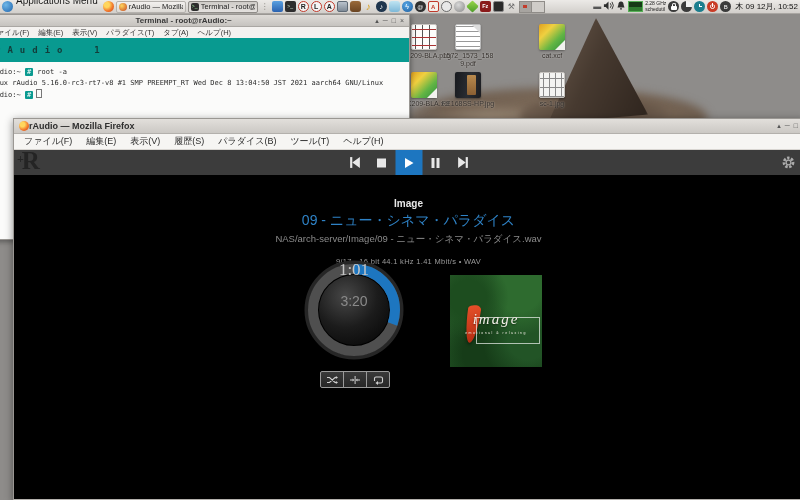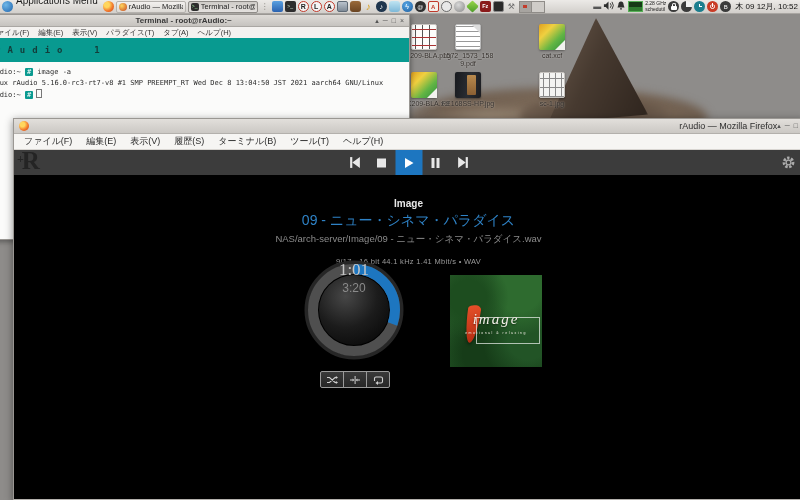--- a/index.html
+++ b/index.html
@@ -99,21 +99,21 @@
   .tline{white-space:pre;line-height:11px;padding-left:0}
   .tchip{background:#0a9a90;color:#fff;padding:0 2px;border-radius:1px}
   .tcursor{display:inline-block;width:4px;height:7px;border:1px solid #777;vertical-align:-1px;margin-left:3px}
 
   
   .ff{position:absolute;left:13px;top:118px;width:789px;height:379px;z-index:10;
     background:#000;border:1px solid #9a9793;border-bottom:3px solid #b4b1ad;
     box-shadow:0 2px 8px rgba(0,0,0,.45);box-sizing:content-box}
   .ff-tb{height:14px;background:linear-gradient(#e2dfdb,#cbc8c4);border-bottom:1px solid #b3b0ac;
     display:flex;align-items:center;padding:0 5px}
-  .ff-tb .title{flex:1;text-align:right;font-size:9px;color:#2e2e2e;font-weight:normal;white-space:nowrap}
+  .ff-tb .title{flex:1;text-align:left;font-size:9px;color:#2e2e2e;font-weight:bold;white-space:nowrap}
   .ffx-ico{width:10px;height:10px;border-radius:50%;flex:0 0 auto;
     background:radial-gradient(circle at 35% 35%,#ffd65e 0 25%,#f2762a 60%,#c5441f 100%)}
   .ff-mb{height:15px;background:#f6f5f3;border-bottom:1px solid #d8d5d1;display:flex;gap:14px;
     align-items:center;padding-left:10px;font-size:9px;color:#2b2b2b}
   .ff-toolbar{height:25px;background:#3c3c3c;display:flex;align-items:center;position:relative}
   .rlogo{position:absolute;left:3px;top:-3px;font-family:"Liberation Serif",serif;
     font-size:25px;font-weight:bold;color:#242424;line-height:25px}
   .rlogo .plus{font-size:12px;vertical-align:6px;margin-right:-2px}
   .transport{position:absolute;left:50%;transform:translateX(-50%);display:flex;height:25px}
   .tbtn{width:27px;height:25px;display:flex;align-items:center;justify-content:center;cursor:pointer}
@@ -123,21 +123,21 @@
   .ff-content{position:relative;height:324px;background:#000;color:#ddd}
   .trackinfo{text-align:center}
   .t-album{padding-top:23px;font-size:10px;font-weight:bold;color:#e8e8e8}
   .t-title{margin-top:3px;font-size:14px;color:#2e82c6}
   .t-path{margin-top:3px;font-size:9.5px;color:#8b8b8b}
   .t-details{margin-top:11px;font-size:7.5px;color:#9a9a9a;letter-spacing:.3px}
 
   .knob{position:absolute;left:290px;top:85px;width:100px;height:100px}
   .knob-times{position:absolute;inset:0;display:flex;flex-direction:column;align-items:center;}
   .kt-elapsed{font-size:17px;color:#c6c6c6;font-family:"Liberation Serif",serif}
-  .kt-total{font-size:12px;color:#8a8a8a;margin-top:1px}
+  .kt-total{font-size:14px;color:#8a8a8a;margin-top:13px}
 
   .modes{position:absolute;left:306px;top:196px;display:flex;border:1px solid #9a9a9a;border-radius:2px;
     background:linear-gradient(#3a3a3a,#262626)}
   .mbtn{width:22px;height:15px;display:flex;align-items:center;justify-content:center;border-right:1px solid #9a9a9a}
   .mbtn:last-child{border-right:none}
 
   .albumart{position:absolute;left:436px;top:100px;width:92px;height:92px;overflow:hidden;
     background:
       radial-gradient(circle at 20% 25%,#1d4d1f 0 18%,transparent 40%),
       radial-gradient(circle at 75% 15%,#2e6b2f 0 22%,transparent 45%),
@@ -202,42 +202,42 @@
     <span>ファイル(F)</span>
     <span>編集(E)</span>
     <span>表示(V)</span>
     <span>パラダイス(T)</span>
     <span>タブ(A)</span>
     <span>ヘルプ(H)</span>
   </div>
   <div class="term-body">
     <div class="term-banner">rAudio  1</div>
     <div style="height:5px"></div>
-    <div class="tline"><span>rAudio:~ </span><span class="tchip">#</span><span> image -a</span></div>
+    <div class="tline"><span>rAudio:~ </span><span class="tchip">#</span><span> root -a</span></div>
     <div class="tline">Linux rAudio 5.16.0-rc3-rt7-v8 #1 SMP PREEMPT_RT Wed Dec 8 13:04:50 JST 2021 aarch64 GNU/Linux</div>
     <div class="tline"><span>rAudio:~ </span><span class="tchip">#</span><span class="tcursor"></span></div>
   </div>
 </div>
 
 <div class="ff">
   <div class="ff-tb">
     <span class="ffx-ico"></span>
     <span class="title">rAudio — Mozilla Firefox</span>
     <span class="wbtns">
       <span>▴</span>
       <span>─</span>
       <span>□</span>
     </span>
   </div>
   <div class="ff-mb">
     <span>ファイル(F)</span>
     <span>編集(E)</span>
     <span>表示(V)</span>
     <span>履歴(S)</span>
-    <span>ターミナル(B)</span>
+    <span>パラダイス(B)</span>
     <span>ツール(T)</span>
     <span>ヘルプ(H)</span>
   </div>
 
   <div class="ff-toolbar">
     <span class="rlogo"><span class="plus">+</span>R</span>
     <div class="transport">
       <div class="tbtn">
         <svg width="13" height="13" viewBox="0 0 12 12">
             <rect x="1.5" y="1" width="2" height="10" fill="#e8e8e8"></rect>

